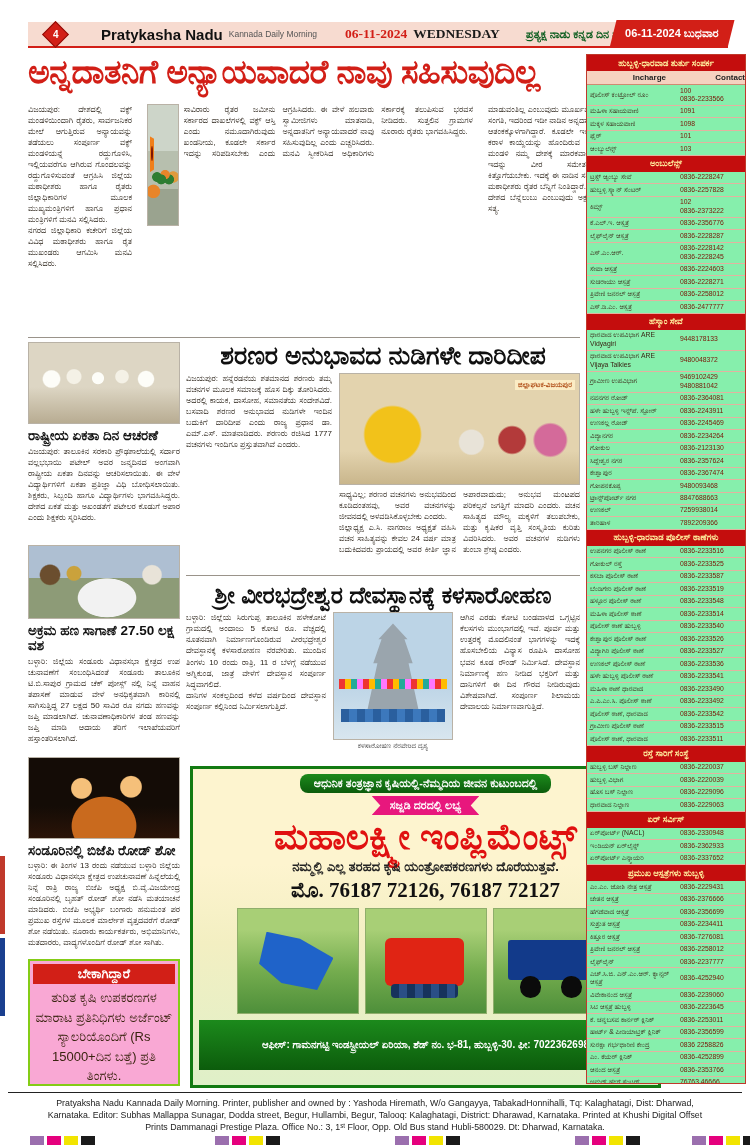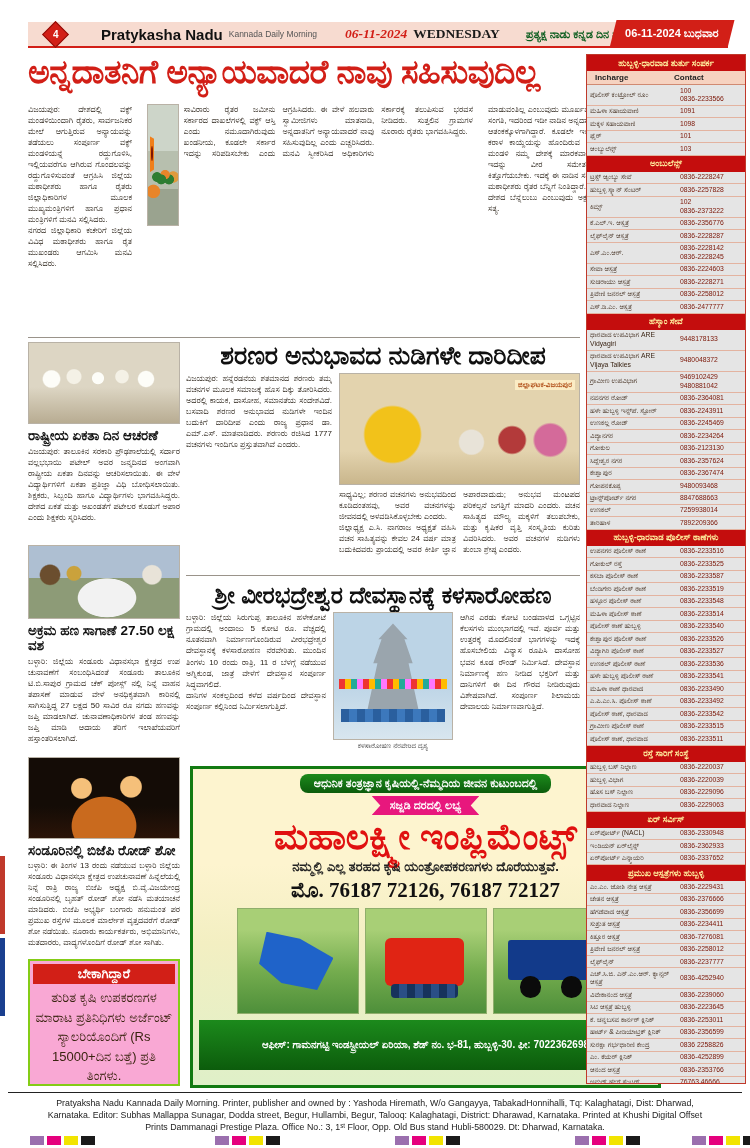--- a/index.html
+++ b/index.html
@@ -5,21 +5,21 @@
   html,body{margin:0;padding:0;background:#e9e9e9;font-family:"Liberation Sans",sans-serif;}
   .page{position:relative;width:750px;height:1148px;background:#fff;margin:0 auto;overflow:hidden;color:#222;}
 
   
   .masthead{position:absolute;left:28px;top:22px;width:700px;height:26px;background:#f7dbd0;
     border-bottom:2px solid #d21f17;display:flex;align-items:center;gap:10px;padding:0 4px;box-sizing:border-box;}
   .diamond{width:17px;height:17px;background:#d21f17;transform:rotate(45deg);display:flex;align-items:center;justify-content:center;margin-left:14px;flex:0 0 auto;border:1px solid #8e0f0a;}
   .diamond span{transform:rotate(-45deg);color:#fff;font-weight:bold;font-size:10px;}
   .mast-title{font-weight:bold;font-size:15px;color:#111;white-space:nowrap;margin-left:26px;}
   .mast-sub{font-size:8.5px;color:#555;white-space:nowrap;margin-left:-4px;}
-  .mast-date{font-family:"Liberation Serif",serif;font-weight:bold;font-size:13.5px;color:#d21f17;white-space:nowrap;margin-left:18px;font-style:italic;}
+  .mast-date{font-family:"Liberation Serif",serif;font-weight:bold;font-size:13.5px;color:#d21f17;white-space:nowrap;margin-left:18px;}
   .mast-day{font-family:"Liberation Serif",serif;font-weight:bold;font-size:13.5px;color:#1a1a1a;white-space:nowrap;margin-left:-4px;}
   .mast-kn{font-weight:bold;font-size:11px;color:#0b5d1e;white-space:nowrap;margin-left:16px;}
   .date-badge{position:absolute;right:0;top:-2px;height:26px;background:#d21f17;color:#fff;font-weight:bold;font-size:11px;
     display:flex;align-items:center;padding:0 12px;transform:skewX(-14deg);transform-origin:bottom;}
   .date-badge span{transform:skewX(14deg);white-space:nowrap;}
 
   
   .lead-headline{position:absolute;left:28px;top:54px;width:552px;font-size:33px;line-height:1.1;font-weight:800;color:#d21f17;letter-spacing:-.5px;white-space:nowrap;}
   .lead-body{position:absolute;left:28px;top:104px;width:552px;height:230px;display:flex;gap:15px;}
   .newstext{font-size:8px;line-height:1.38;text-align:justify;color:#2a2218;overflow:hidden;white-space:pre-line;}
@@ -111,24 +111,24 @@
   .imp{width:120px;height:104px;background:linear-gradient(180deg,#a8cf76 0 20%,#74ac4e 60%,#4e8f3a 100%);position:relative;border:1px solid #8fae6b;}
   .imp .plough{position:absolute;left:18%;top:22%;width:62%;height:56%;background:#1f63c9;clip-path:polygon(10% 0,55% 12%,100% 45%,78% 100%,30% 88%,0 55%);}
   .imp .tiller{position:absolute;left:16%;top:28%;width:66%;height:46%;background:#e02414;border-radius:6px;}
   .imp .tiller:after{content:"";position:absolute;left:8%;bottom:-26%;width:84%;height:30%;background:repeating-linear-gradient(90deg,#16335c 0 8px,#2a4f86 8px 16px);border-radius:4px;}
   .imp .trailer{position:absolute;left:12%;top:30%;width:74%;height:38%;background:#123a8a;border-radius:3px;}
   .imp .wheel{position:absolute;width:18%;height:21%;background:#0b0b0b;border-radius:50%;bottom:14%;}
   .imp .w1{left:22%;} .imp .w2{left:56%;}
   .mah-addr{background:linear-gradient(180deg,#1c8a1c,#0c5c0c);color:#fff;font-weight:bold;font-size:10px;width:100%;text-align:center;padding:19px 0;margin-top:3px;white-space:nowrap;}
 
   
-  .sidebar{position:absolute;left:586px;top:54px;width:160px;height:1030px;background:#e5e5e5;border:1.5px solid #c0392b;box-sizing:border-box;overflow:hidden;}
+  .sidebar{position:absolute;left:586px;top:54px;width:160px;height:1030px;background:#86efac;border:1.5px solid #c0392b;box-sizing:border-box;overflow:hidden;}
   .sb-head{background:#c40d0d;color:#ffef9e;font-weight:bold;font-size:8.5px;text-align:center;padding:2.5px 1px;}
   .sb-cols{display:flex;background:#f6d2c0;border-bottom:1px solid #d08a72;font-weight:bold;font-size:8px;color:#222;}
-  .sb-cols span{flex:1;text-align:left;padding:2px 8px;}
+  .sb-cols span{flex:1;text-align:right;padding:2px 0;}
   .sb-row{display:flex;border-bottom:1px solid #e3b3a0;align-items:center;}
   .sb-name{flex:1.35;font-size:6.8px;line-height:1.25;color:#3a2414;padding:1.5px 3px;}
   .sb-phone{flex:1;font-size:6.8px;line-height:1.25;color:#7a1405;padding:1.5px 2px;white-space:pre-line;}
 
   
   .foot-rule{position:absolute;left:8px;top:1092px;width:734px;border-top:1.5px solid #222;}
   .footer-text{position:absolute;left:40px;top:1098px;width:670px;font-size:8.8px;line-height:1.35;text-align:center;color:#222;}
   .regmarks{position:absolute;left:0;top:1136px;width:750px;height:10px;}
   .regmarks .grp{position:absolute;display:flex;gap:3px;}
   .regmarks .sq{width:14px;height:9px;}

